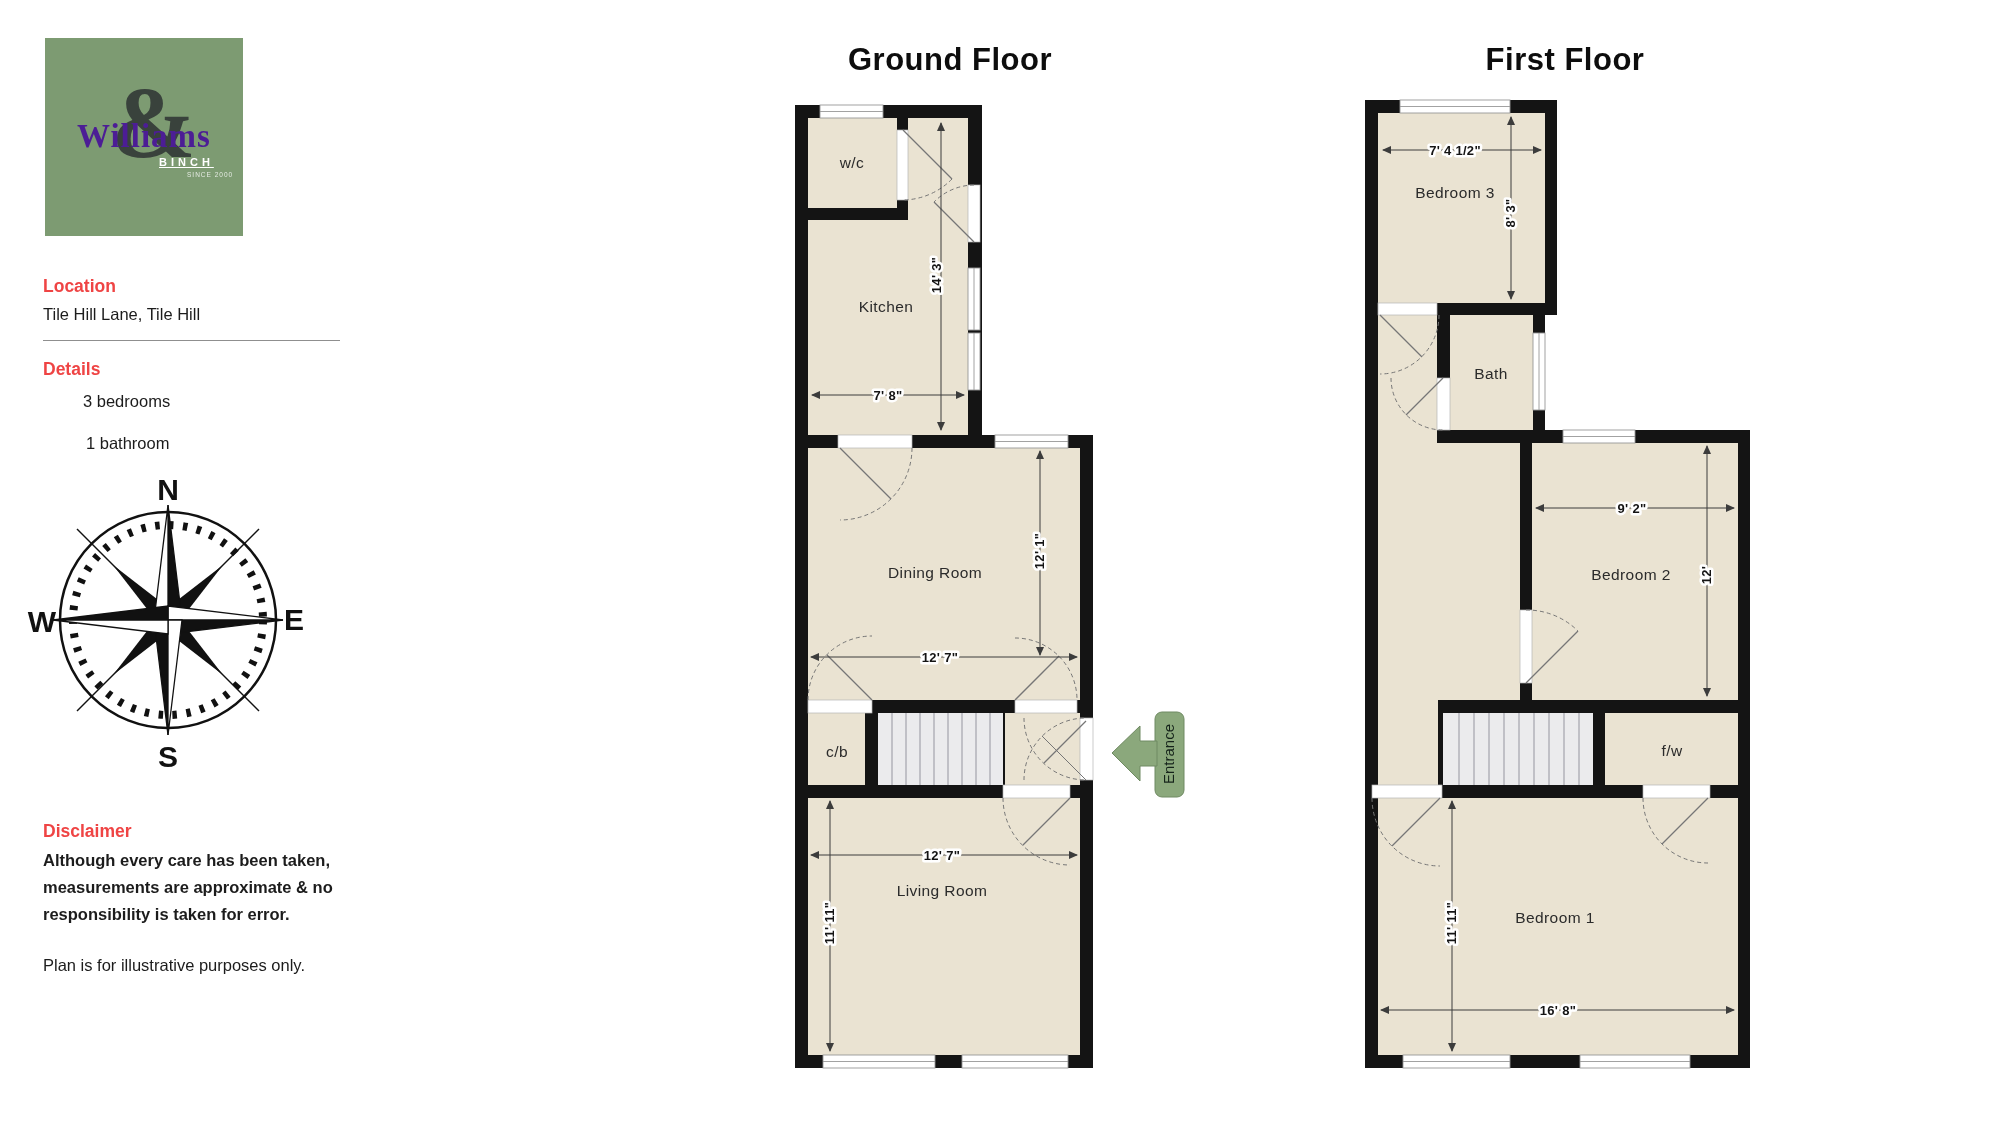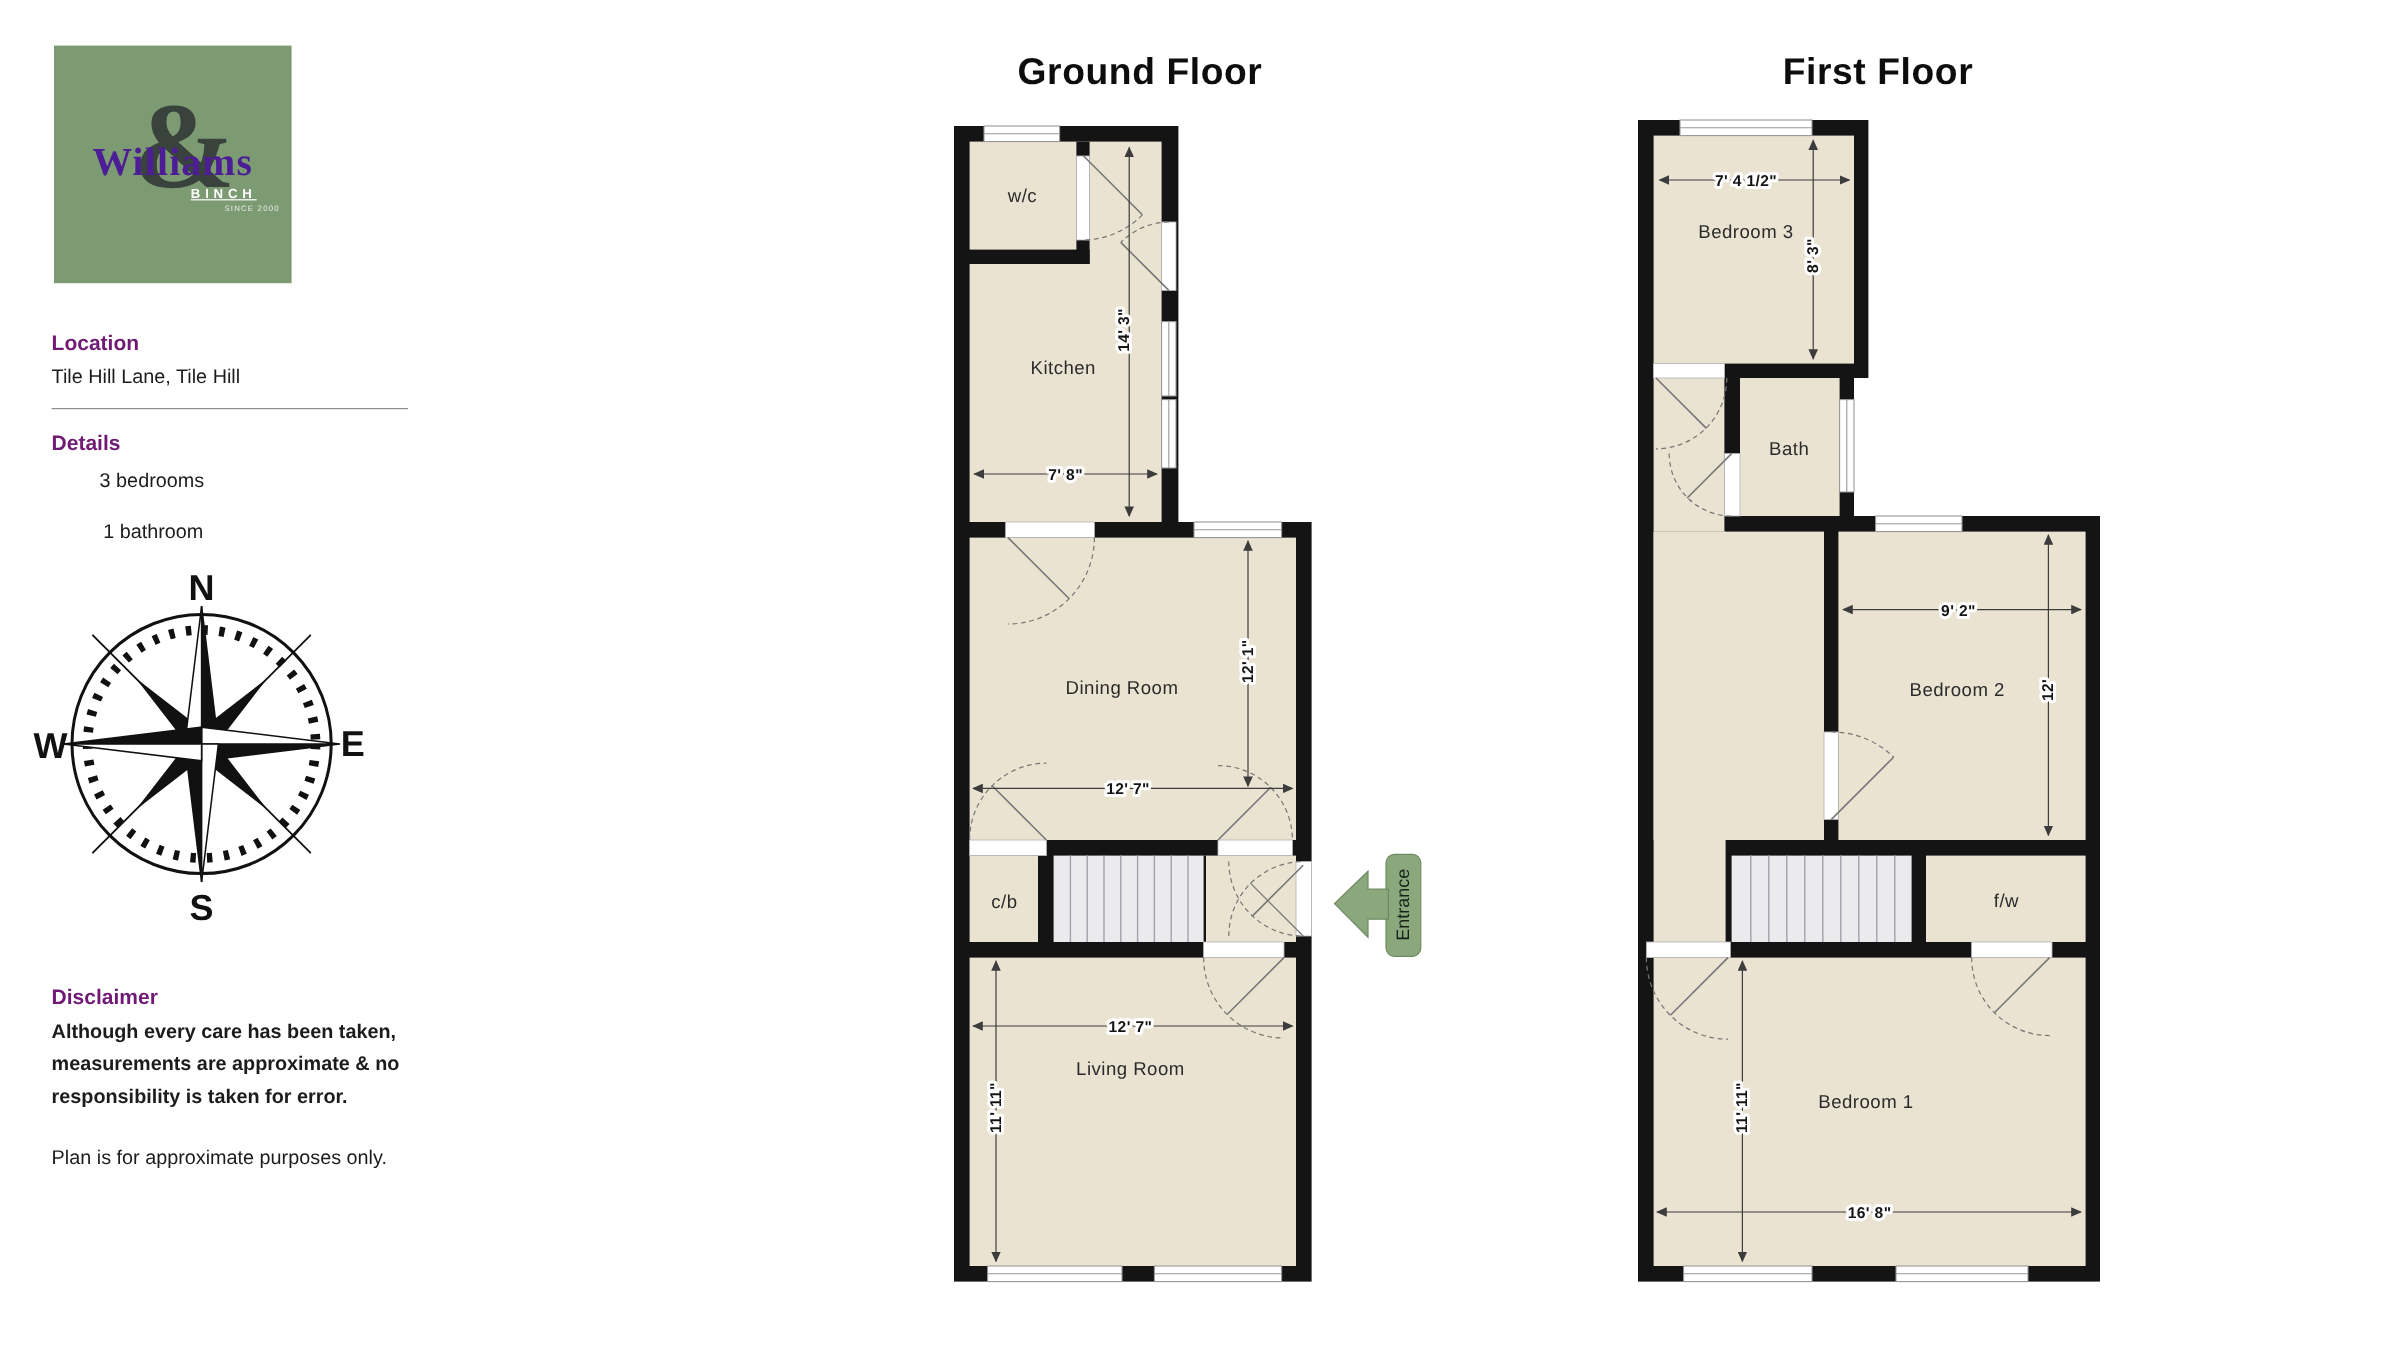--- a/index.html
+++ b/index.html
@@ -9,21 +9,21 @@
   
   .logo{position:absolute;left:45px;top:38px;width:198px;height:198px;background:#7d9b72;}
   .logo-amp{position:absolute;left:66px;top:34px;font:700 102px "Liberation Serif",serif;color:#39423c;line-height:1;}
   .logo-name{position:absolute;left:0;top:80px;width:100%;text-align:center;
              font:700 33px "Liberation Serif",serif;color:#4c1d95;letter-spacing:1px;}
   .logo-sub{position:absolute;left:114px;top:118px;font:700 11px "Liberation Sans",sans-serif;
             color:#ffffff;letter-spacing:4px;text-decoration:underline;}
   .logo-since{position:absolute;left:142px;top:133px;font:400 6.5px "Liberation Sans",sans-serif;
               color:rgba(255,255,255,.8);letter-spacing:1px;}
 
-  .side-label{position:absolute;left:43px;font:700 17.5px "Liberation Sans",sans-serif;color:#701a75;}
+  .side-label{position:absolute;left:43px;font:700 17.5px "Liberation Sans",sans-serif;color:#ef4444;}
   .side-text{position:absolute;left:43px;font:400 16.5px "Liberation Sans",sans-serif;color:#1c1c1c;}
   #loc-label{top:276px;}
   #loc-value{top:305px;}
   .rule{position:absolute;left:43px;top:340px;width:297px;border-top:1px solid #8f8f8f;}
   #det-label{top:359px;}
   #det-1{top:392px;margin-left:40px;}
   #det-2{top:434px;margin-left:43px;}
   #disc-label{top:821px;}
   .disc-par{position:absolute;left:43px;width:302px;font:400 16.5px "Liberation Sans",sans-serif;
             color:#1c1c1c;line-height:27px;}
@@ -58,21 +58,21 @@
 </div>
 
 <div id="loc-label" class="side-label">Location</div>
 <div id="loc-value" class="side-text">Tile Hill Lane, Tile Hill</div>
 <div class="rule"></div>
 <div id="det-label" class="side-label">Details</div>
 <div id="det-1" class="side-text">3 bedrooms</div>
 <div id="det-2" class="side-text">1 bathroom</div>
 <div id="disc-label" class="side-label">Disclaimer</div>
 <div id="disc-p1" class="disc-par">Although every care has been taken, measurements are approximate &amp; no responsibility is taken for error.</div>
-<div id="disc-p2" class="disc-par">Plan is for approximate purposes only.</div>
+<div id="disc-p2" class="disc-par">Plan is for illustrative purposes only.</div>
 
 <svg id="svg-compass" width="300" height="330" viewBox="0 0 300 330">
   <g stroke="#111" fill="none">
     <circle cx="148" cy="158" r="108" stroke-width="2.5"></circle>
     <circle cx="148" cy="158" r="95" stroke-width="8" stroke-dasharray="4.5 9.5"></circle>
     <g stroke-width="1.5">
       <line x1="102" y1="112" x2="57" y2="67"></line>
       <line x1="194" y1="112" x2="239" y2="67"></line>
       <line x1="194" y1="204" x2="239" y2="249"></line>
       <line x1="102" y1="204" x2="57" y2="249"></line>

